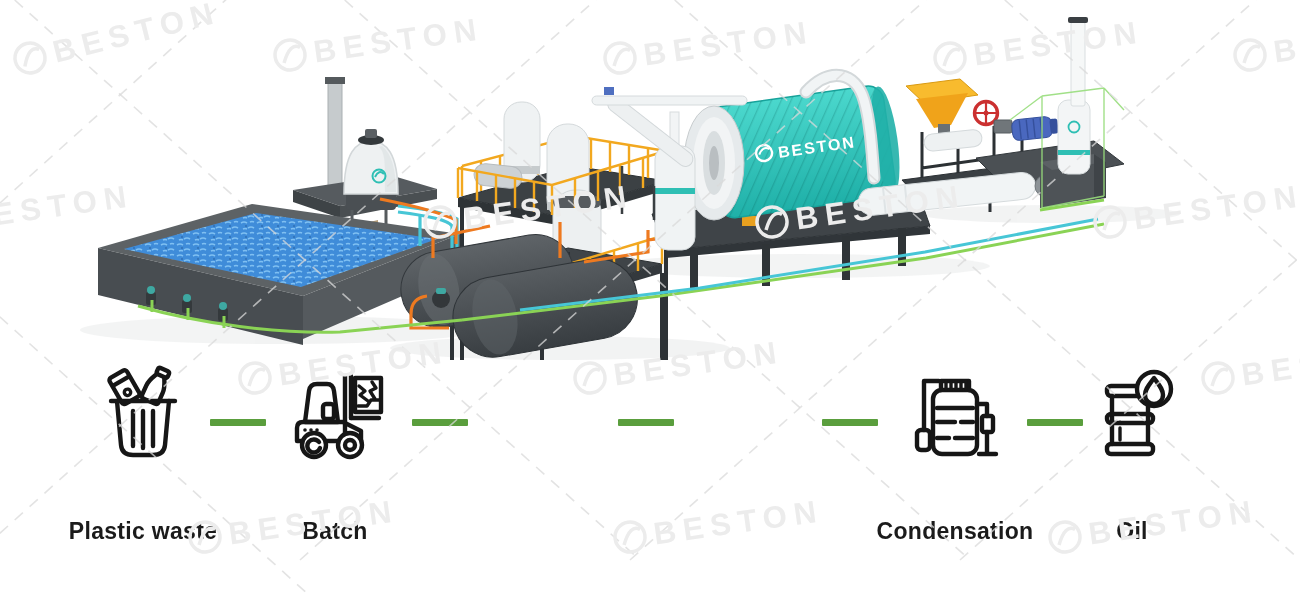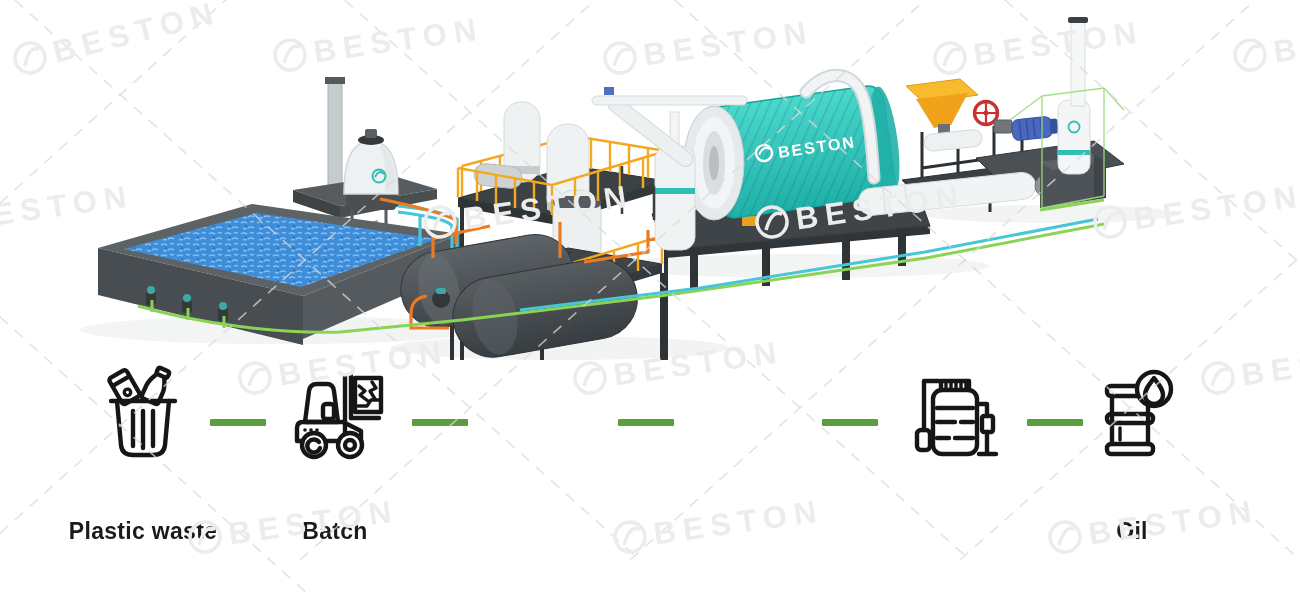--- a/index.html
+++ b/index.html
@@ -344,20 +344,21 @@
           <line x1="34" y1="58" x2="52" y2="58" class="ic"></line>
           <line x1="58" y1="58" x2="70" y2="58" class="ic"></line>
           <line x1="34" y1="74" x2="46" y2="74" class="ic"></line>
           <line x1="52" y1="74" x2="70" y2="74" class="ic"></line>
           <path d="M74 40 h10 v12" class="ic"></path>
           <rect x="79" y="52" width="11" height="16" rx="2" class="ic"></rect>
           <path d="M84 68 v20" class="ic"></path>
           <line x1="76" y1="90" x2="93" y2="90" class="ic"></line>
         </svg>
       </div>
+      <div class="step-label">Condensation</div>
     </div>
 
     <div class="connector" style="left:1027px"></div>
 
     <div class="step" style="left:1037px">
       <div class="icon-box">
         <svg width="104" height="104" viewBox="0 0 104 104">
           <line x1="32" y1="32" x2="32" y2="80" class="ic"></line>
           <line x1="68" y1="32" x2="68" y2="80" class="ic"></line>
           <rect x="27" y="22" width="46" height="10" rx="4" class="ic"></rect>

